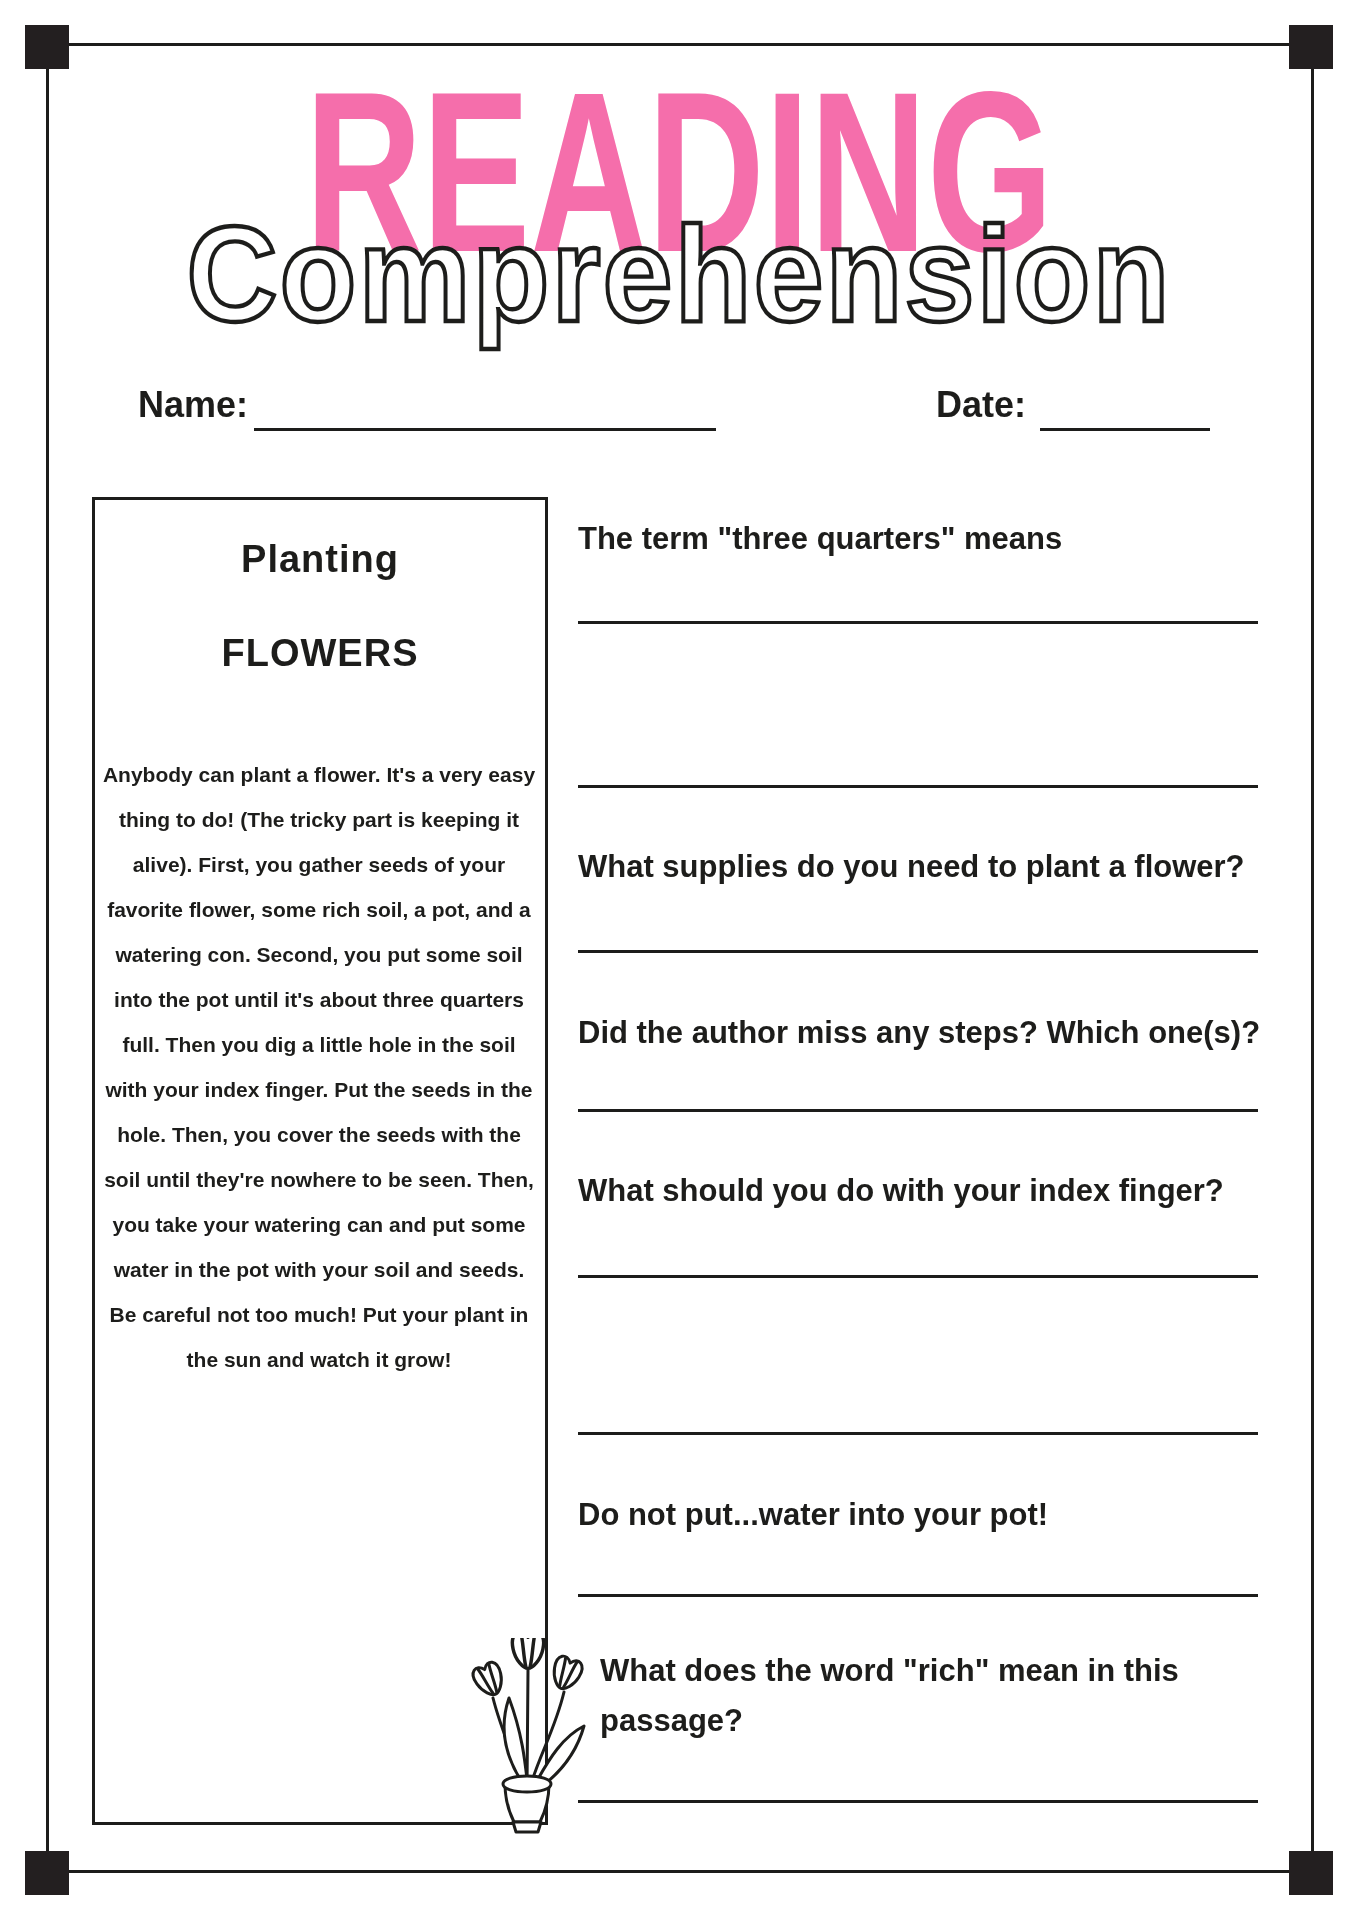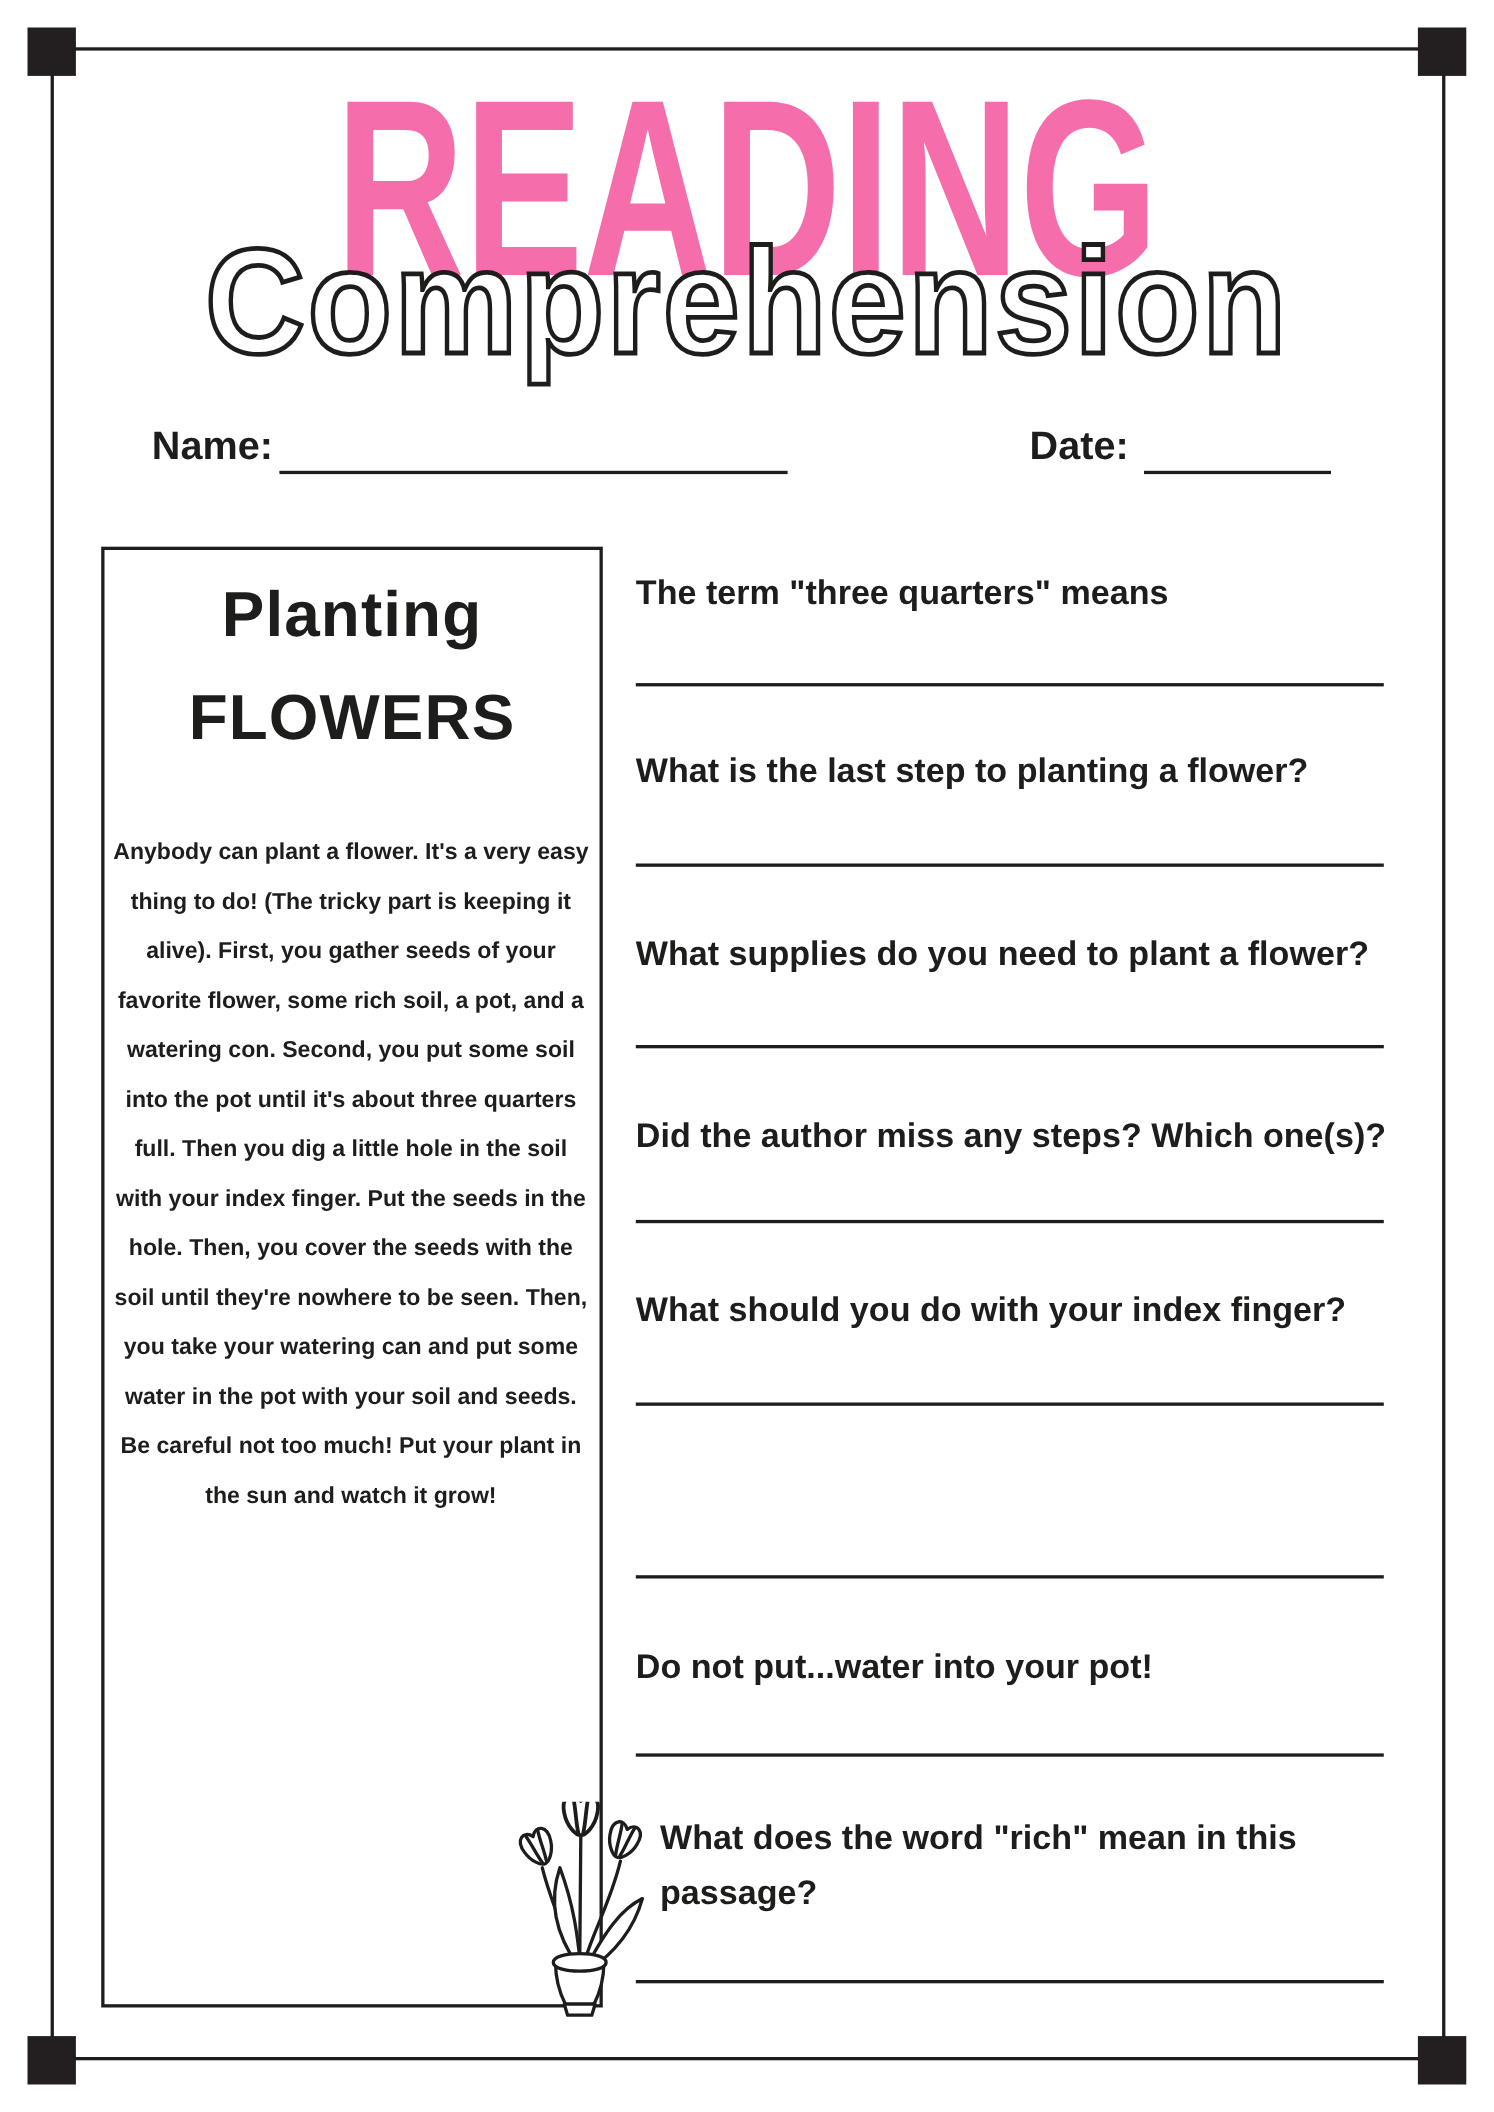--- a/index.html
+++ b/index.html
@@ -32,21 +32,21 @@
   
   .fld-label{position:absolute;top:384px;font-size:36px;font-weight:700;}
   .write-line{position:absolute;height:0;border-bottom:3px solid #1d1d1b;}
   
   .instruction{position:absolute;left:0;width:100%;top:452px;text-align:center;
     font-size:29px;font-weight:700;}
   
   .passage-box{position:absolute;left:92px;top:497px;width:450px;height:1322px;
     border:3px solid #1d1d1b;}
   .passage-title{position:absolute;left:92px;top:512px;width:456px;
-    text-align:center;font-size:58px;font-weight:700;line-height:94px;
+    text-align:center;font-size:38px;font-weight:700;line-height:94px;
     letter-spacing:1px;}
   .passage-body{position:absolute;left:99px;top:752px;width:440px;
     text-align:center;font-size:21px;font-weight:700;line-height:45px;}
   
   .question{position:absolute;left:578px;width:690px;font-size:31px;
     font-weight:700;line-height:50px;}
   .answer-line{position:absolute;left:578px;width:680px;height:0;
     border-bottom:3px solid #1d1d1b;}
   
   .tulip-pot{position:absolute;left:452px;top:1638px;width:152px;height:200px;z-index:4;}
@@ -111,21 +111,20 @@
         <path d="M53,146 C53,162 58,176 62,184 L88,184 C92,176 97,162 97,146 Z"></path>
         <path d="M51,146 C51,141 62,138 75,138 C88,138 99,141 99,146 C99,151 88,154 75,154 C62,154 51,151 51,146 Z"></path>
         <path d="M61,184 L89,184 L86,194 L64,194 Z"></path>
       </g>
     </svg>
   </div>
 
   <div class="question" style="top:514px;">The term "three quarters" means</div>
   <div class="answer-line" style="top:621px;"></div>
 
-  <div class="question" style="top:676px;">What is the last step to planting a flower?</div>
   <div class="answer-line" style="top:785px;"></div>
 
   <div class="question" style="top:842px;">What supplies do you need to plant a flower?</div>
   <div class="answer-line" style="top:950px;"></div>
 
   <div class="question" style="top:1008px;">Did the author miss any steps? Which one(s)?</div>
   <div class="answer-line" style="top:1109px;"></div>
 
   <div class="question" style="top:1166px;">What should you do with your index finger?</div>
   <div class="answer-line" style="top:1275px;"></div>

